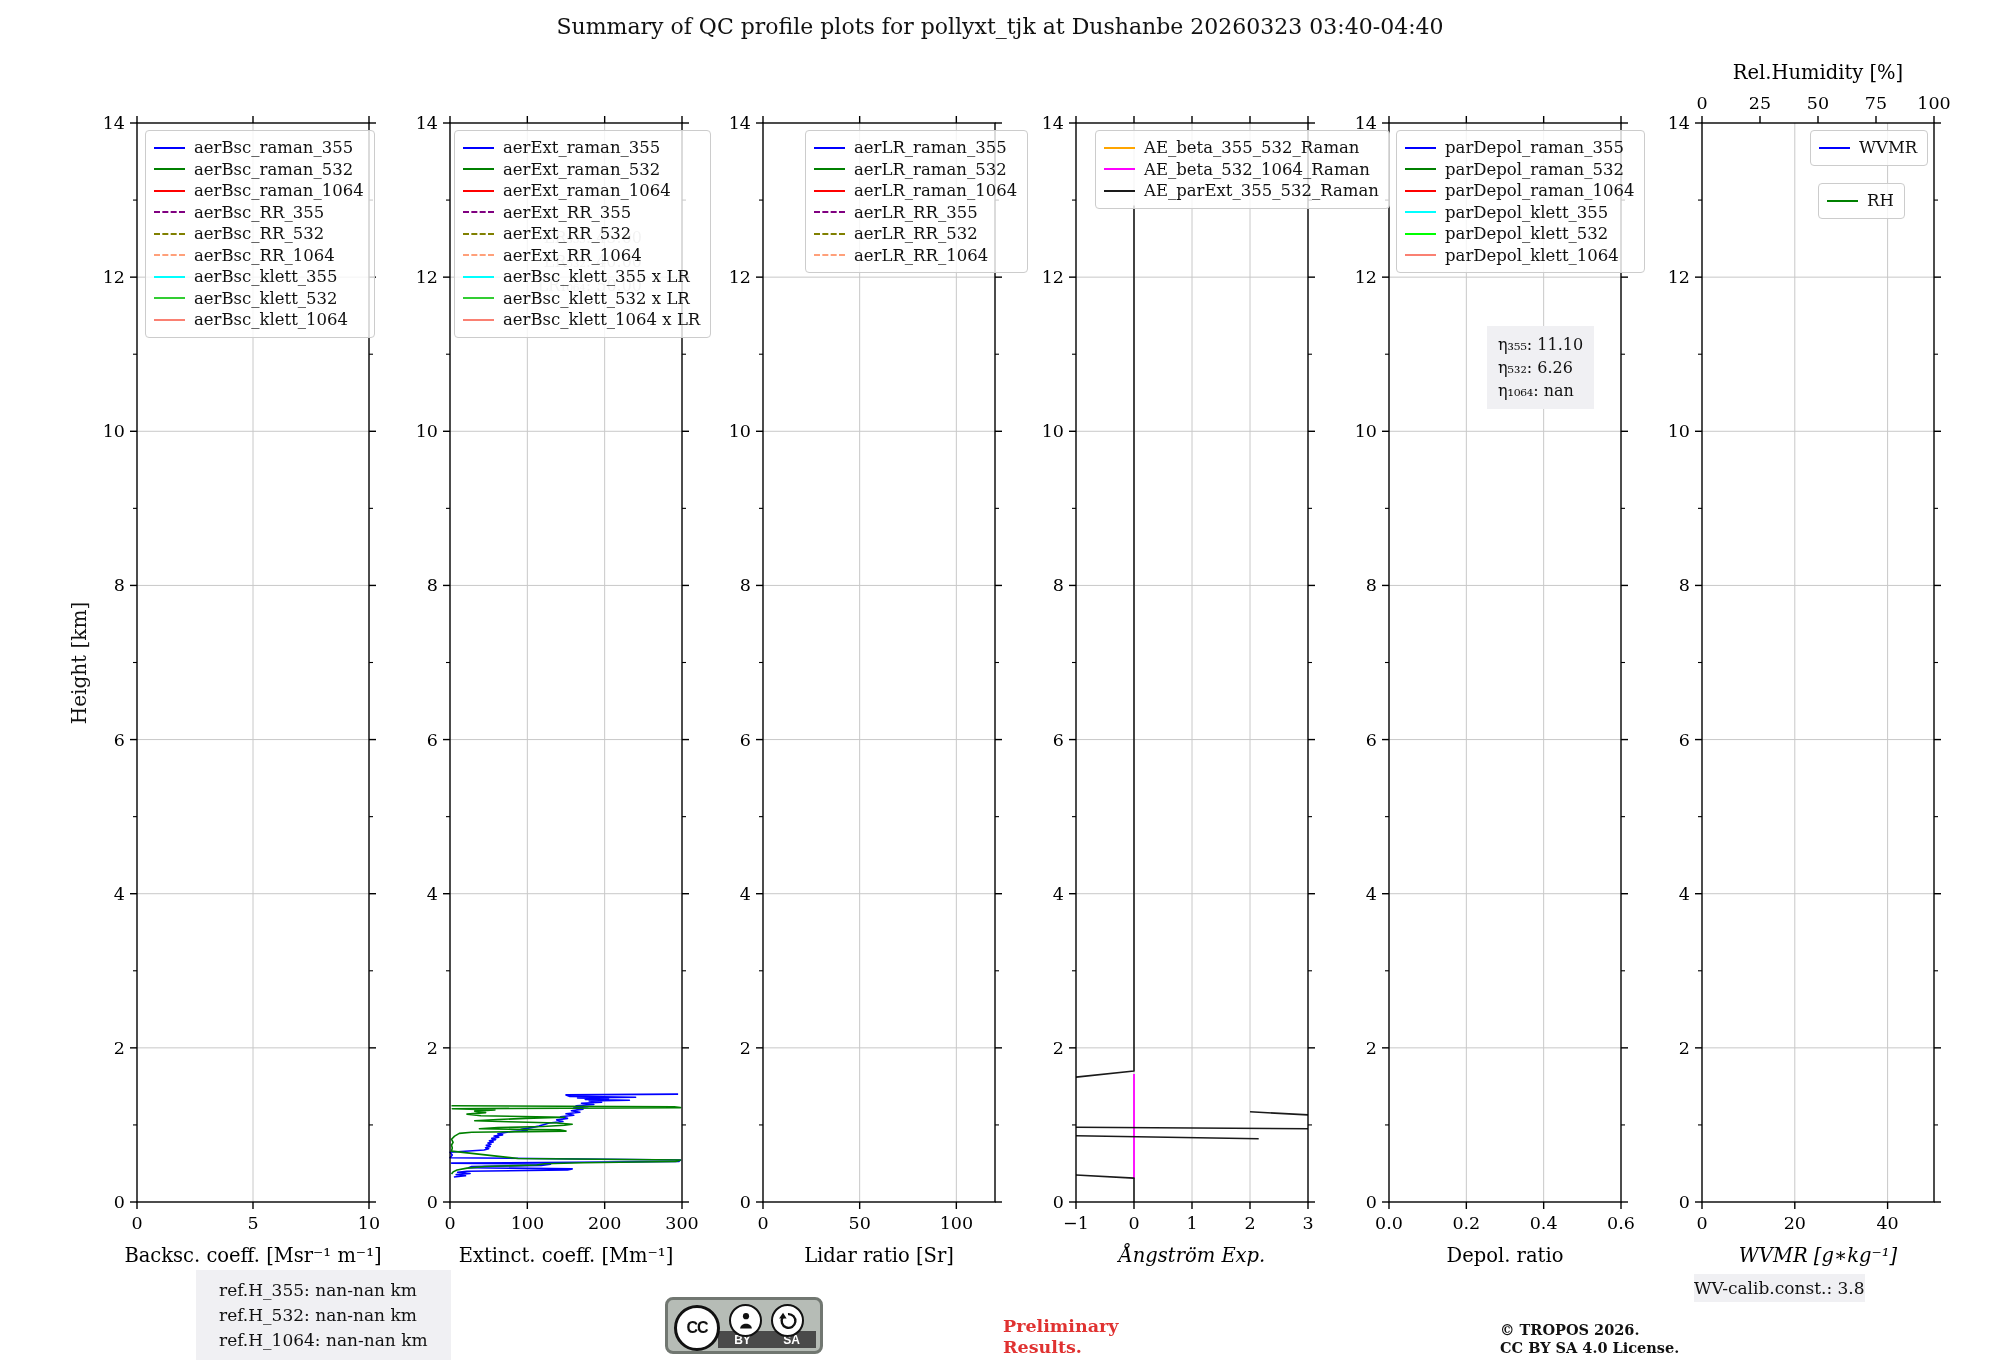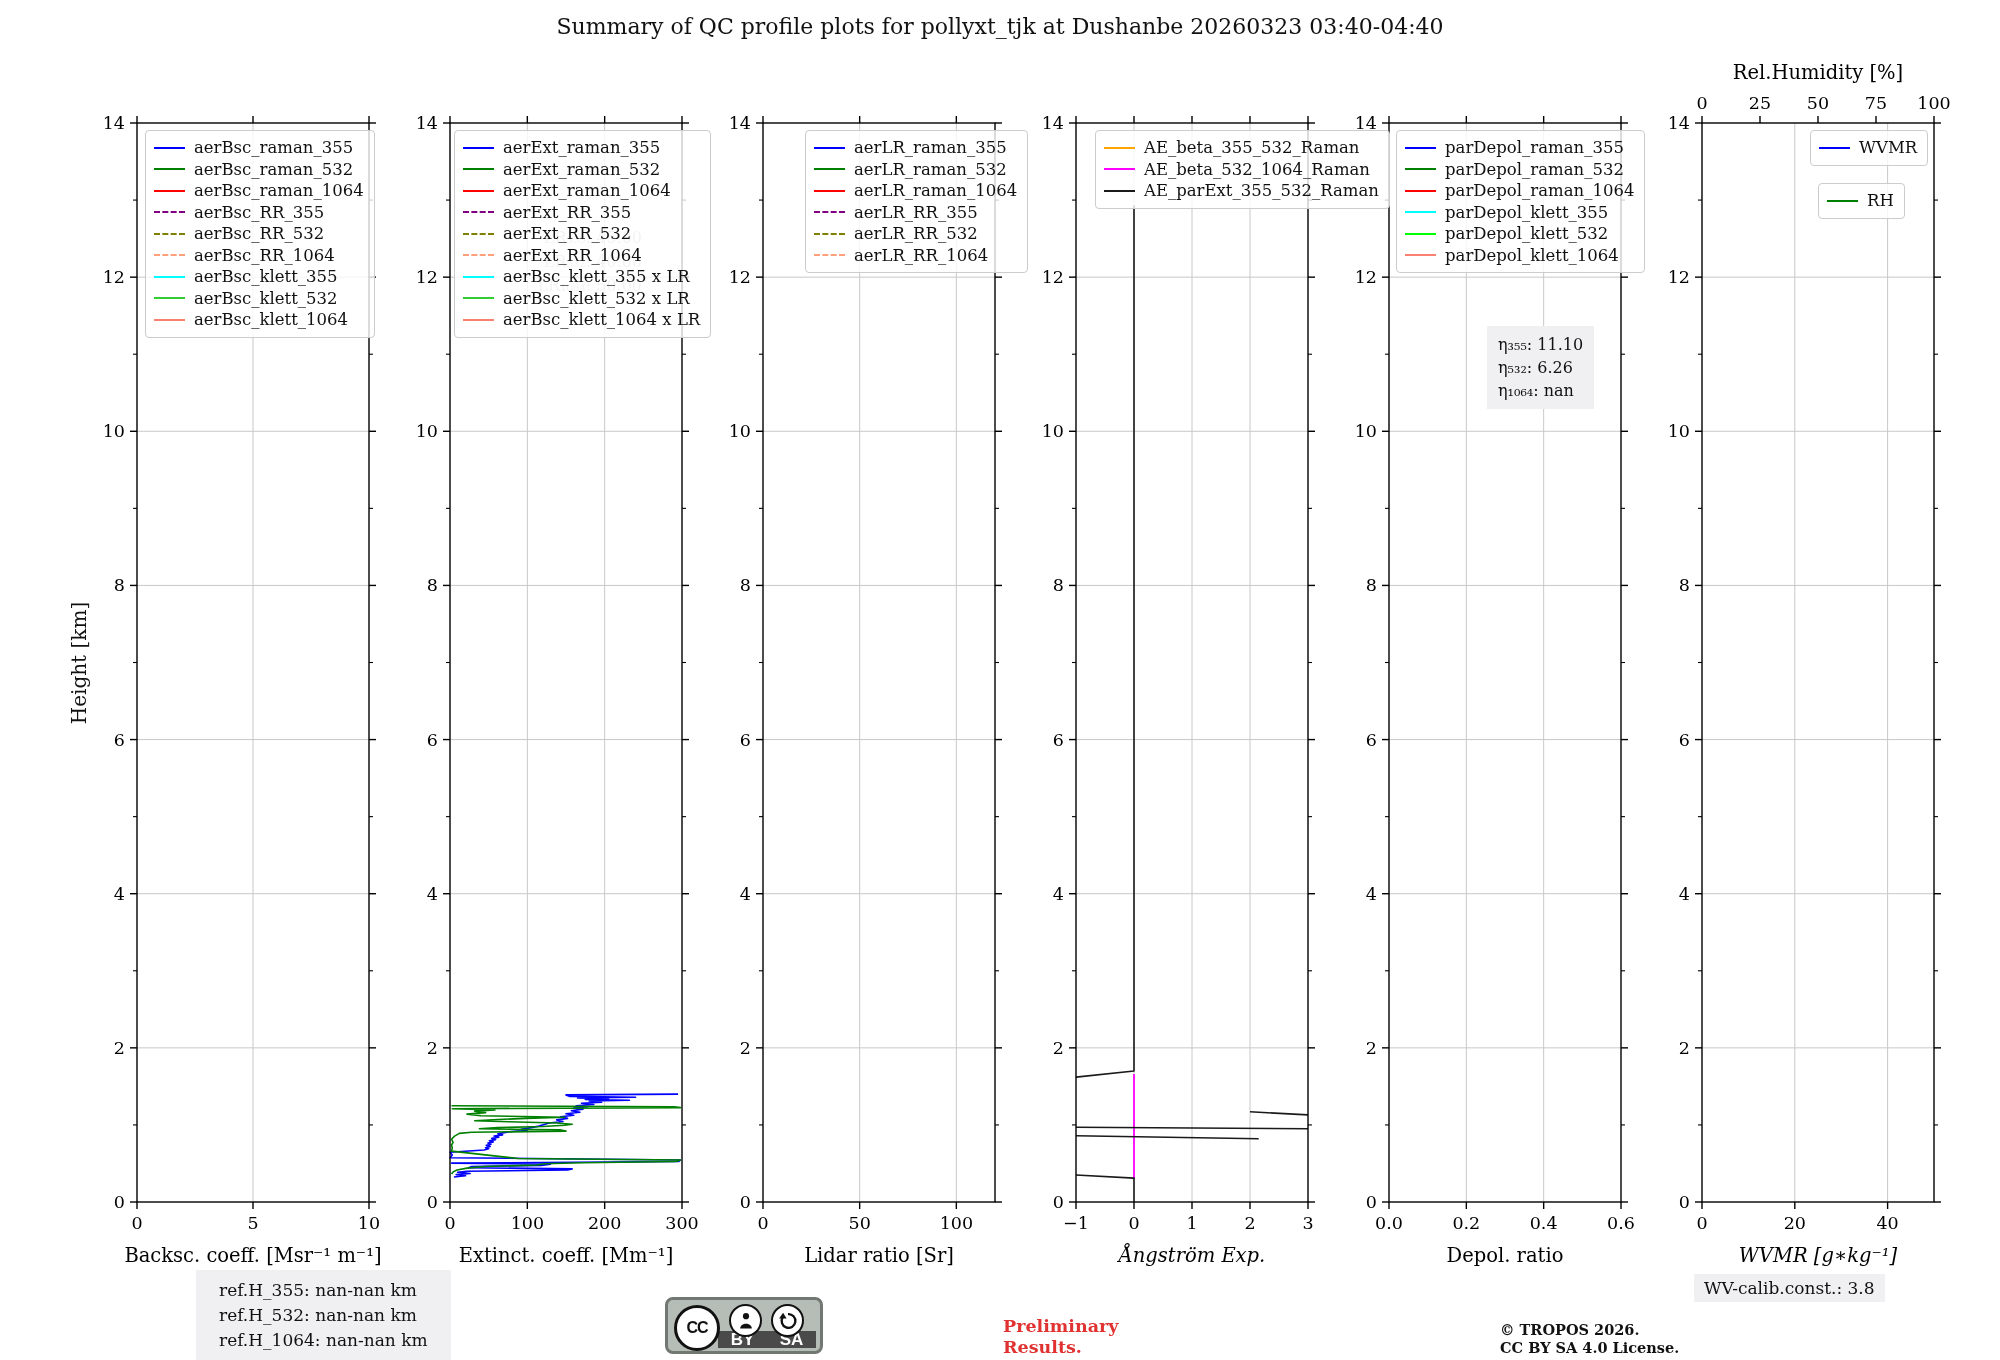--- a/index.html
+++ b/index.html
@@ -22,29 +22,29 @@
   .lg-row{display:flex;align-items:center;height:21.5px;white-space:nowrap;}
   .lg-line{display:inline-block;width:31px;flex:0 0 31px;margin-right:9px;height:0;}
   .lg-text{font-size:16.5px;color:#111;}
   .anno{position:absolute;}
   .anno-lr{left:480px;top:226px;width:162px;text-align:right;font-size:16px;
            line-height:24px;color:#bfbfbf;z-index:1;}
   .anno-eta{left:1487px;top:326px;background:#f0f0f3;padding:7px 11px;
             font-size:16px;line-height:23px;z-index:2;}
   .anno-refh{left:196px;top:1270px;background:#f0f0f3;padding:8px 23px;
              font-size:17px;line-height:25px;}
-  .anno-wv{left:1694px;top:1274px;background:#f0f0f3;padding:4px 10px;font-size:17px;}
+  .anno-wv{left:1694px;top:1274px;background:#f0f0f3;padding:4px 0;font-size:17px;}
   .prelim{left:1003px;top:1316px;color:#e03231;font-weight:bold;font-size:17.5px;line-height:21px;}
   .tropos{left:1500px;top:1321px;font-weight:bold;font-size:14.5px;line-height:18px;color:#111;}
   
   .cc-badge{position:absolute;left:665px;top:1297px;width:158px;height:57px;
             background:#b6bcb6;border:3px solid #717771;border-radius:8px;box-sizing:border-box;}
   .cc-band{position:absolute;left:50px;right:4px;bottom:3px;height:17px;background:#4a4a4a;
            display:flex;justify-content:space-around;align-items:center;
-           color:#fff;font-family:"Liberation Sans",sans-serif;font-size:17px;font-weight:bold;}
+           color:#fff;font-family:"Liberation Sans",sans-serif;font-size:12px;font-weight:bold;}
   .cc-big-circle{position:absolute;left:6px;top:5px;width:40px;height:40px;border:3px solid #111;
                  border-radius:50%;background:#fff;display:flex;align-items:center;justify-content:center;
                  font-family:"Liberation Sans",sans-serif;font-weight:bold;font-size:16px;color:#111;
                  letter-spacing:-1px;}
   .cc-small-circle{position:absolute;top:4px;width:29px;height:29px;border:2.5px solid #111;
                    border-radius:50%;background:#fff;display:flex;align-items:center;justify-content:center;}
   .cc-small-circle.c1{left:61px;}
   .cc-small-circle.c2{left:103px;}
 </style>
 </head>

